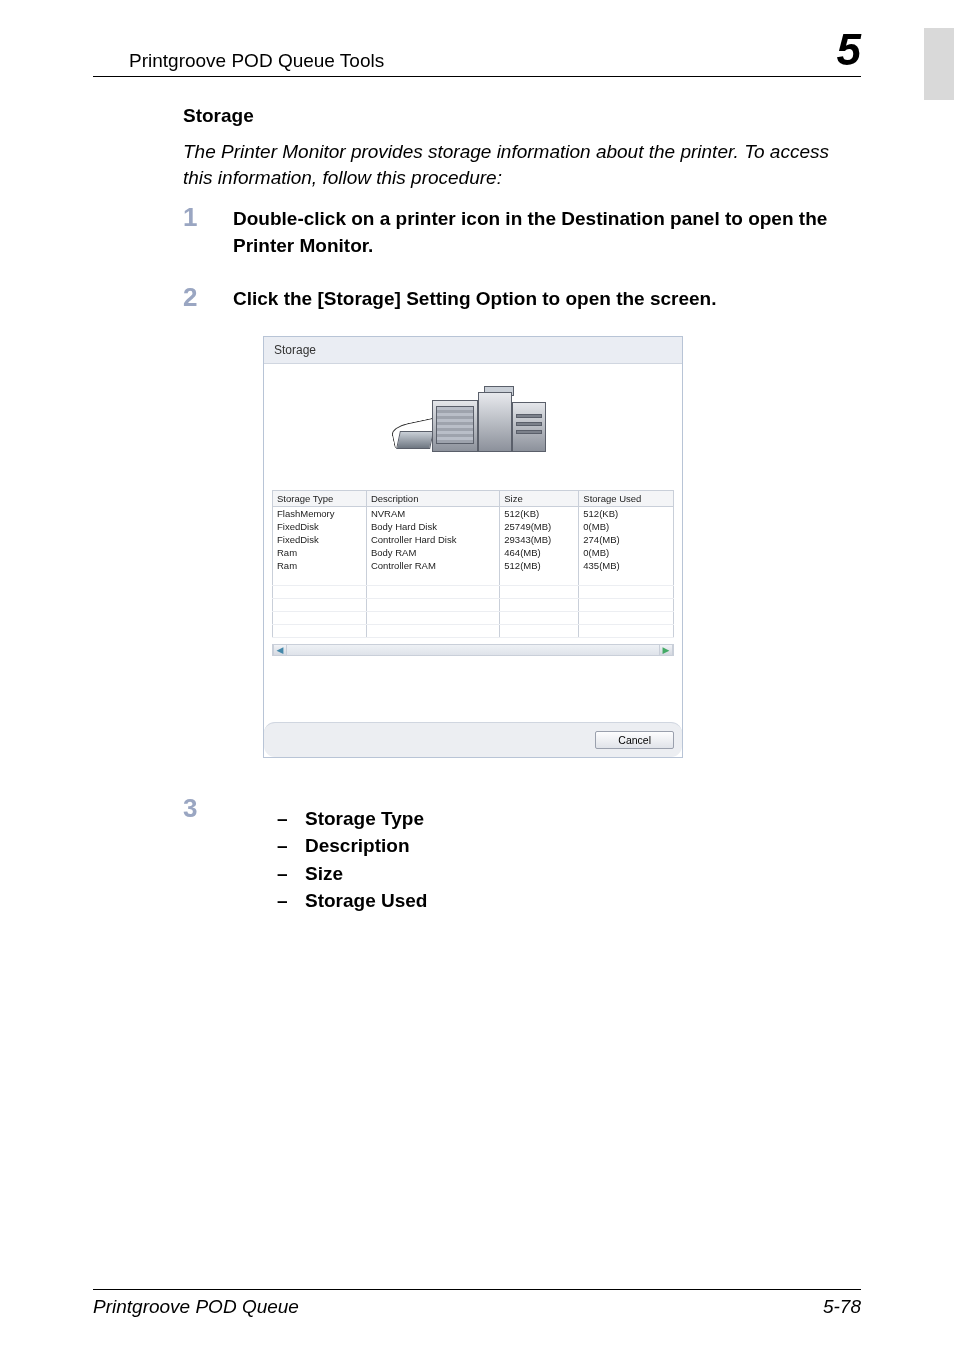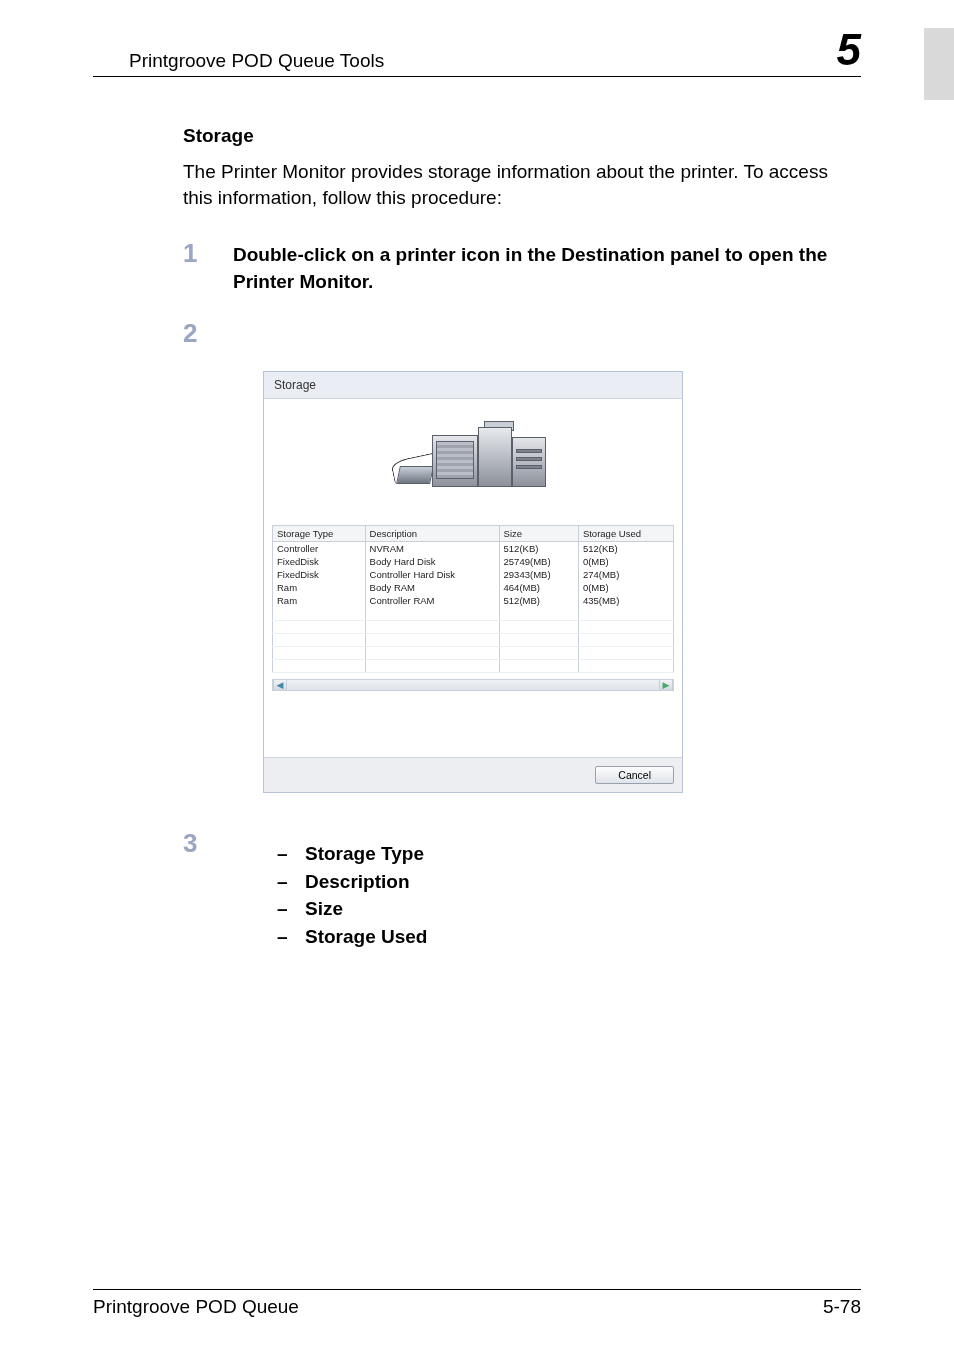--- a/index.html
+++ b/index.html
@@ -13,21 +13,21 @@
   }
   .page {
     padding: 28px 93px 0 93px;
   }
   .header-row {
     display: flex;
     justify-content: space-between;
     align-items: flex-end;
     border-bottom: 1px solid #000;
     padding: 0 0 4px 36px;
-    margin-bottom: 48px;
+    margin-bottom: 28px;
   }
   .header-left {
     font-size: 19px;
     color: #000;
   }
   .header-right {
     font-size: 44px;
     font-weight: bold;
     font-style: italic;
     color: #000;
@@ -44,21 +44,22 @@
   .sect-title {
     font-weight: bold;
     font-size: 19px;
     margin-left: 90px;
     margin-bottom: 12px;
   }
   .body-text {
     font-size: 19px;
     line-height: 1.38;
     margin-left: 90px;
-    margin-bottom: 28px;
+    margin-bottom: 12px;
+    font-style: italic;
   }
   .step-row {
     display: flex;
     margin-left: 90px;
     margin-bottom: 24px;
   }
   .step-num {
     font-size: 26px;
     font-weight: bold;
     color: #9aa6c2;
@@ -157,20 +158,21 @@
     display:flex;align-items:center;justify-content:center;font-size:9px;color:#4a6;
   }
   .ts-arrow.l{color:#48a;}
   .ts-track { flex: 1; }
   .dialog-footer {
     background: #eceef2;
     padding: 8px;
     display: flex;
     justify-content: flex-end;
     border-top: 1px solid #d0d6e0;
+    border-radius: 11px;
   }
   .dlg-btn {
     background: linear-gradient(#fdfdfe,#e0e3e9);
     border: 1px solid #9aa0ad;
     border-radius: 2px;
     padding: 2px 22px;
     font-size: 10.5px;
     font-family: Tahoma, Arial, sans-serif;
   }
   .spacer-in-dialog { height: 60px; }
@@ -191,20 +193,21 @@
   .footer {
     position: absolute;
     left: 93px;
     right: 93px;
     bottom: 34px;
     border-top: 1px solid #000;
     padding: 6px 0 0 0;
     display: flex;
     justify-content: space-between;
     font-size: 19px;
+    font-style: italic;
   }
 </style>
 </head>
 <body>
 
 <div class="corner-tab"></div>
 
 <div class="page">
 
   <div class="header-row">
@@ -215,20 +218,21 @@
   <div class="sect-title">Storage</div>
   <div class="body-text">The Printer Monitor provides storage information about the printer. To access this information, follow this procedure:</div>
 
   <div class="step-row">
     <div class="step-num">1</div>
     <div class="step-text">Double-click on a printer icon in the Destination panel to open the Printer Monitor.</div>
   </div>
 
   <div class="step-row">
     <div class="step-num">2</div>
+    <div class="step-text">Click the [Storage] Setting Option to open the screen.</div>
   </div>
 
   <div class="dialog-wrap">
     <div class="dialog">
       <div class="dialog-title">Storage</div>
       <div class="dialog-body">
         <div class="printer-img">
           <div class="printer">
             <div class="p-cord"></div>
             <div class="p-block p-b1"></div>
@@ -247,21 +251,21 @@
           <thead>
             <tr>
               <th>Storage Type</th>
               <th>Description</th>
               <th>Size</th>
               <th>Storage Used</th>
             </tr>
           </thead>
           <tbody>
             <tr>
-              <td>Controller</td>
+              <td>FlashMemory</td>
               <td>NVRAM</td>
               <td>512(KB)</td>
               <td>512(KB)</td>
             </tr>
             <tr>
               <td>FixedDisk</td>
               <td>Body Hard Disk</td>
               <td>25749(MB)</td>
               <td>0(MB)</td>
             </tr>

